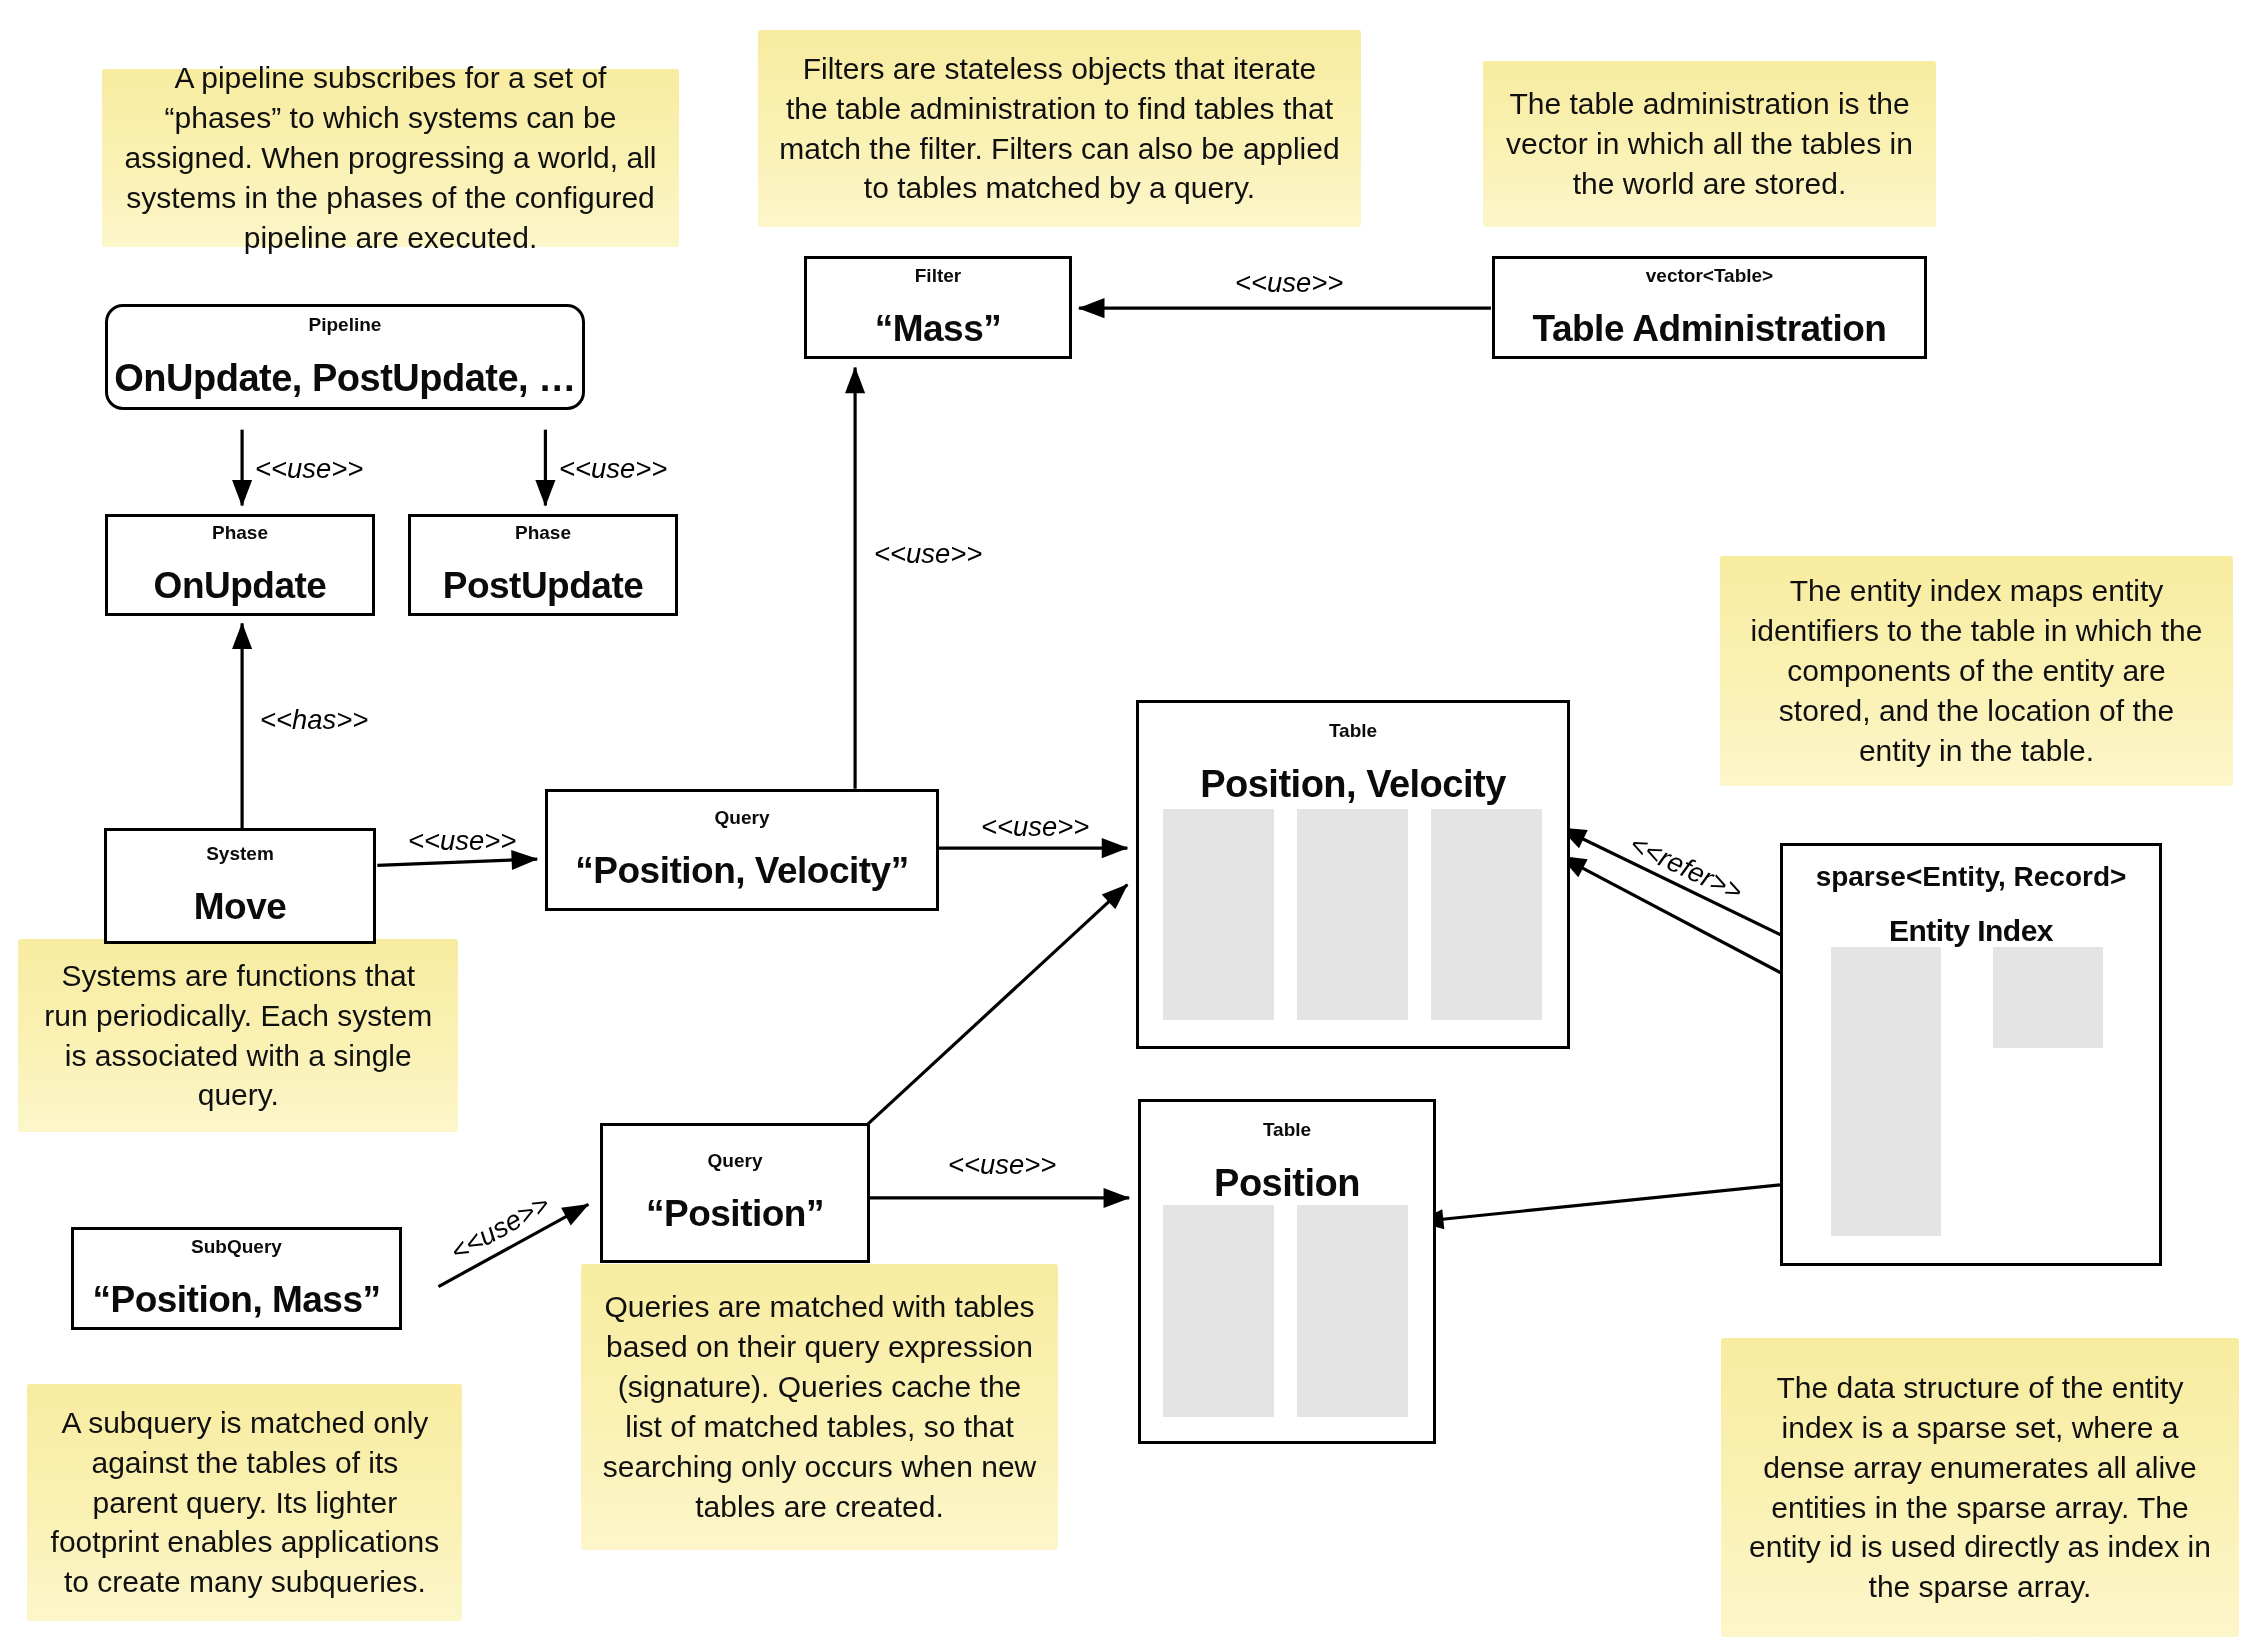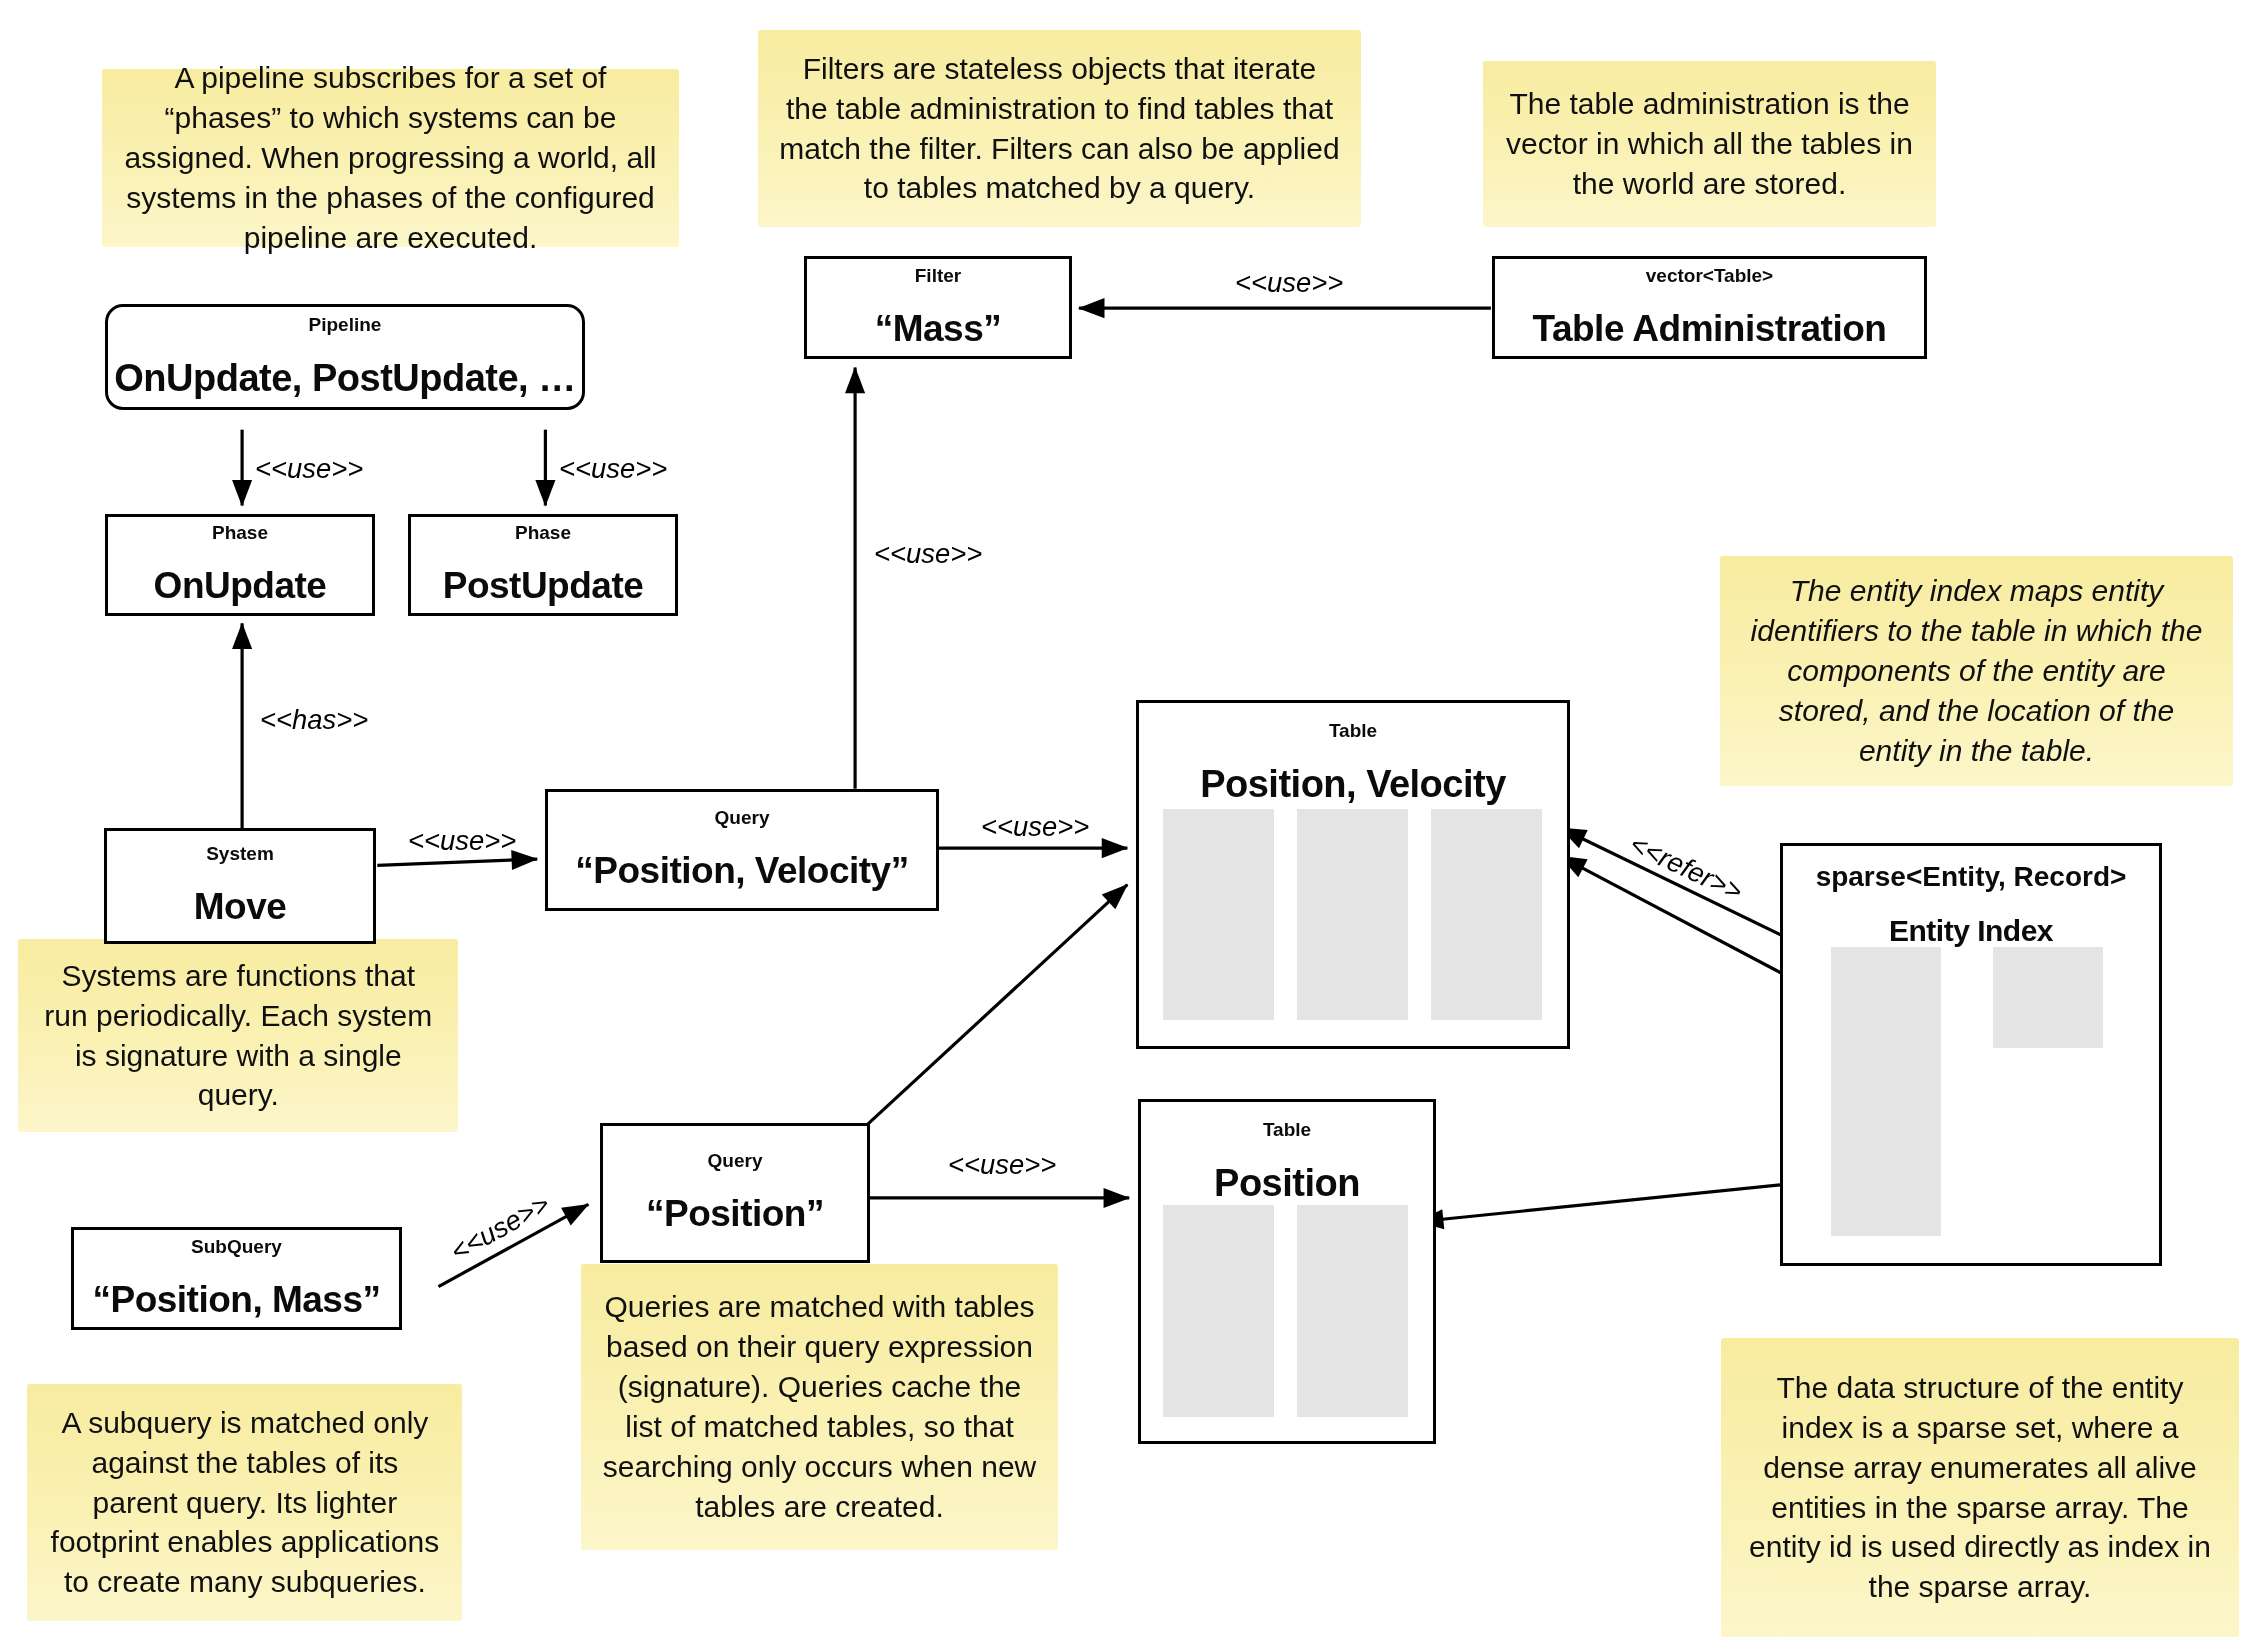--- a/index.html
+++ b/index.html
@@ -65,25 +65,25 @@
 
   <div class="note" style="left:102px;top:69px;width:577px;height:178px;">
     <span>A pipeline subscribes for a set of “phases” to which systems can be assigned. When progressing a world, all systems in the phases of the configured pipeline are executed.</span>
   </div>
   <div class="note" style="left:758px;top:30px;width:603px;height:197px;">
     <span>Filters are stateless objects that iterate the table administration to find tables that match the filter. Filters can also be applied to tables matched by a query.</span>
   </div>
   <div class="note" style="left:1483px;top:61px;width:453px;height:166px;">
     <span>The table administration is the vector in which all the tables in the world are stored.</span>
   </div>
-  <div class="note" style="left:1720px;top:556px;width:513px;height:230px;font-style:italic;">
+  <div class="note" style="left:1720px;top:556px;width:513px;height:230px;">
     <span>The entity index maps entity identifiers to the table in which the components of the entity are stored, and the location of the entity in the table.</span>
   </div>
   <div class="note" style="left:18.3px;top:939px;width:440px;height:193px;">
-    <span>Systems are functions that run periodically. Each system is signature with a single query.</span>
+    <span>Systems are functions that run periodically. Each system is associated with a single query.</span>
   </div>
   <div class="note" style="left:581px;top:1264px;width:477px;height:286px;">
     <span>Queries are matched with tables based on their query expression (signature). Queries cache the list of matched tables, so that searching only occurs when new tables are created.</span>
   </div>
   <div class="note" style="left:27.4px;top:1384px;width:435px;height:237px;">
     <span>A subquery is matched only against the tables of its parent query. Its lighter footprint enables applications to create many subqueries.</span>
   </div>
   <div class="note" style="left:1721px;top:1338px;width:518px;height:299px;">
     <span>The data structure of the entity index is a sparse set, where a dense array enumerates all alive entities in the sparse array. The entity id is used directly as index in the sparse array.</span>
   </div>

